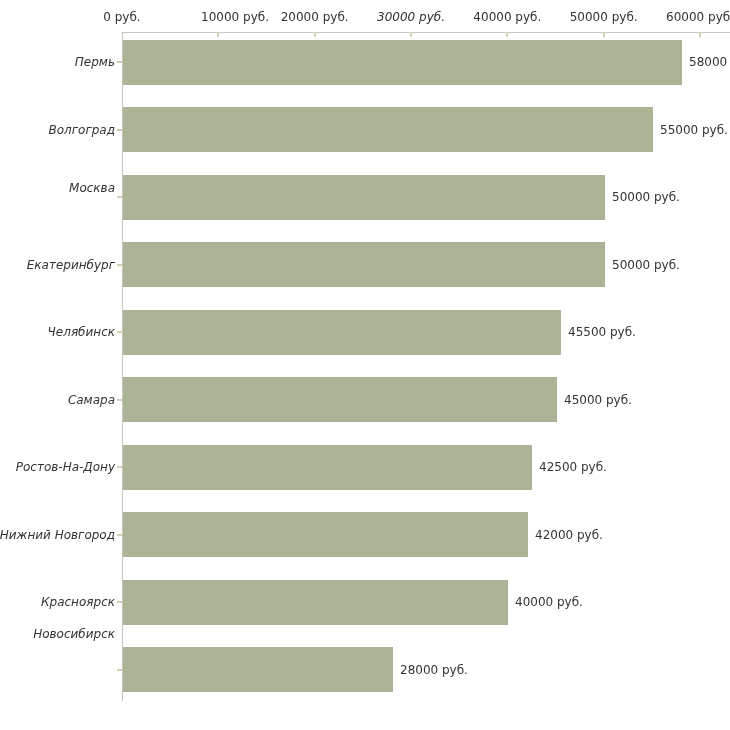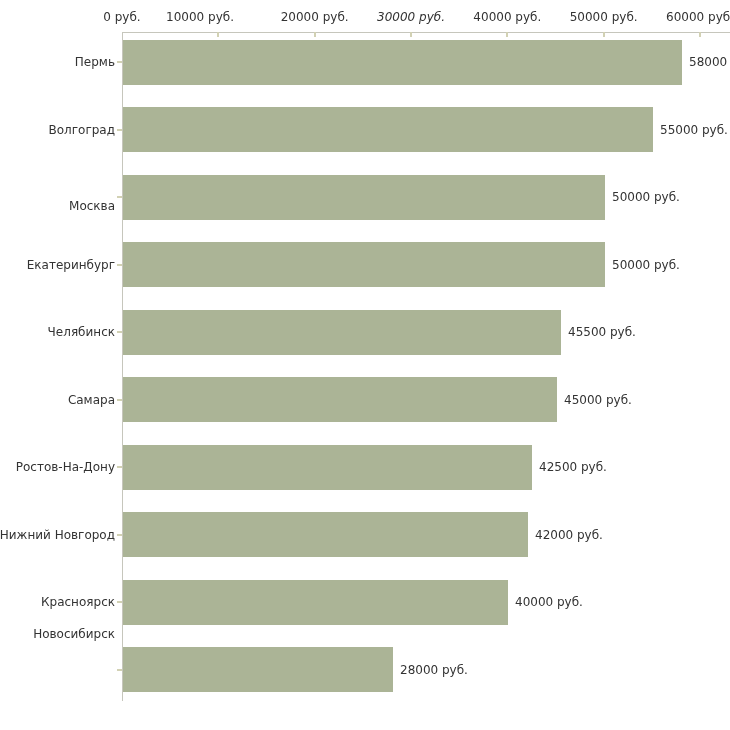--- a/index.html
+++ b/index.html
@@ -43,34 +43,35 @@
   }
   .bar {
     position: absolute;
     height: 45px;
   }
   .category-label {
     position: absolute;
     text-align: right;
     white-space: nowrap;
     transform: translateY(-50%);
+    font-style: italic;
   }
   .value-label {
     position: absolute;
     white-space: nowrap;
     transform: translateY(-50%);
   }
 </style>
 </head>
 <body>
 
 <div id="chart-root">
   <div id="x-axis-labels">
       <div class="x-tick-label" style="left: 122px; color: rgb(51, 51, 51);">0 руб.</div>
-      <div class="x-tick-label" style="left: 200px; color: rgb(51, 51, 51); text-align: center;">10000 руб.</div>
+      <div class="x-tick-label" style="left: 235px; color: rgb(51, 51, 51); text-align: center;">10000 руб.</div>
       <div class="x-tick-label" style="left: 314.667px; color: rgb(51, 51, 51); text-align: center;">20000 руб.</div>
       <div class="x-tick-label" style="left: 411px; color: rgb(51, 51, 51); font-style: italic;">30000 руб.</div>
       <div class="x-tick-label" style="left: 507.333px; color: rgb(51, 51, 51);">40000 руб.</div>
       <div class="x-tick-label" style="left: 603.667px; color: rgb(51, 51, 51);">50000 руб.</div>
       <div class="x-tick-label" style="left: 700px; color: rgb(51, 51, 51);">60000 руб.</div>
     </div>
   <div id="axis-lines">
       <div class="x-axis-line" style="left: 122px; top: 32px; width: 608px; background: rgb(198, 198, 188);"></div>
       <div class="y-axis-line" style="left: 122px; top: 32px; height: 669px; background: rgb(198, 198, 188);"></div>
       <div class="x-tick-mark" style="left: 217.333px; top: 32px; background: rgb(210, 209, 180);"></div>
@@ -98,21 +99,21 @@
       <div class="bar" style="left: 123px; top: 309.5px; width: 438px; background: rgb(171, 180, 150);"></div>
       <div class="bar" style="left: 123px; top: 377px; width: 434px; background: rgb(171, 180, 150);"></div>
       <div class="bar" style="left: 123px; top: 444.5px; width: 409px; background: rgb(171, 180, 150);"></div>
       <div class="bar" style="left: 123px; top: 512px; width: 405px; background: rgb(171, 180, 150);"></div>
       <div class="bar" style="left: 123px; top: 579.5px; width: 385px; background: rgb(171, 180, 150);"></div>
       <div class="bar" style="left: 123px; top: 647px; width: 270px; background: rgb(171, 180, 150);"></div>
     </div>
   <div id="category-labels">
       <div class="category-label" style="right: 615px; top: 62px; color: rgb(51, 51, 51);">Пермь</div>
       <div class="category-label" style="right: 615px; top: 129.5px; color: rgb(51, 51, 51);">Волгоград</div>
-      <div class="category-label" style="right: 615px; top: 206px; color: rgb(51, 51, 51); text-align: center;">Москва</div>
+      <div class="category-label" style="right: 615px; top: 188px; color: rgb(51, 51, 51); text-align: center;">Москва</div>
       <div class="category-label" style="right: 615px; top: 264.5px; color: rgb(51, 51, 51);">Екатеринбург</div>
       <div class="category-label" style="right: 615px; top: 332px; color: rgb(51, 51, 51);">Челябинск</div>
       <div class="category-label" style="right: 615px; top: 399.5px; color: rgb(51, 51, 51);">Самара</div>
       <div class="category-label" style="right: 615px; top: 467px; color: rgb(51, 51, 51);">Ростов-На-Дону</div>
       <div class="category-label" style="right: 615px; top: 534.5px; color: rgb(51, 51, 51);">Нижний Новгород</div>
       <div class="category-label" style="right: 615px; top: 602px; color: rgb(51, 51, 51);">Красноярск</div>
       <div class="category-label" style="right: 615px; top: 634px; color: rgb(51, 51, 51);">Новосибирск</div>
     </div>
   <div id="value-labels">
       <div class="value-label" style="left: 689px; top: 62px; color: rgb(51, 51, 51);">58000 р</div>

